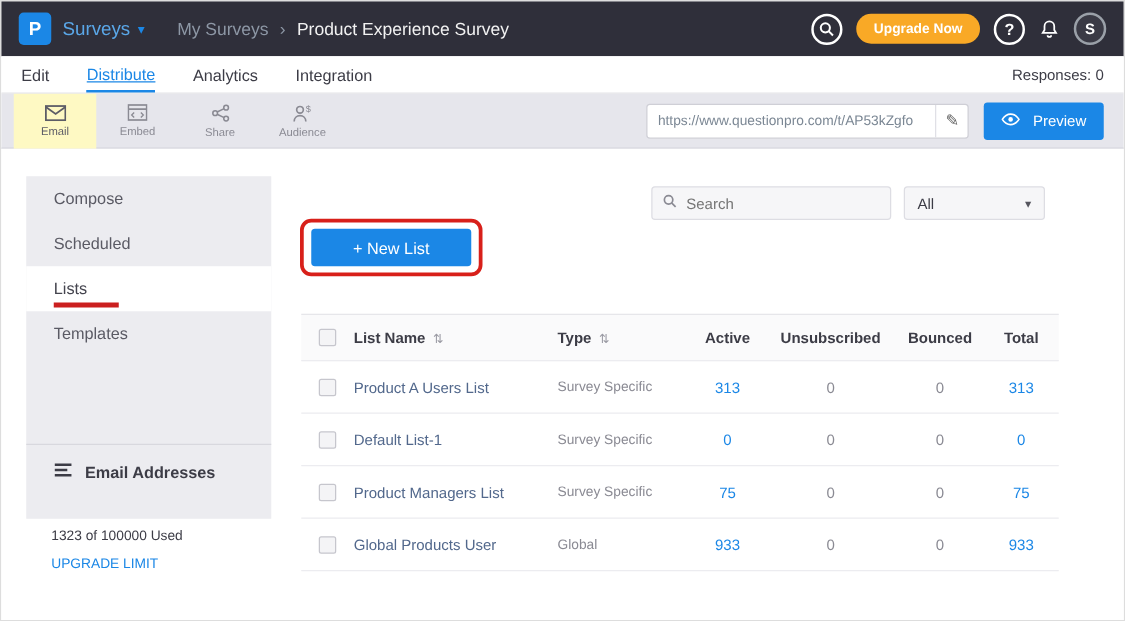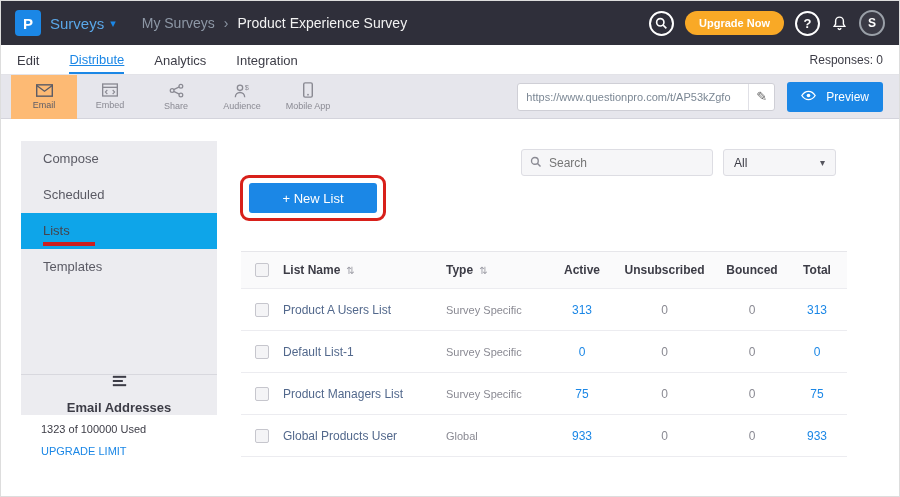--- a/index.html
+++ b/index.html
@@ -29,40 +29,40 @@
   .tabsbar { height:30px; background:#fff; border-bottom:1px solid #e3e3e8; display:flex; align-items:center;
     padding:0 16px; font-size:13px; gap:30px; }
   .tab { color:#3c3c46; cursor:pointer; padding:6px 0 5px; }
   .tab.active { color:#1b87e6; border-bottom:2px solid #1b87e6; text-decoration:underline; }
   .responses { margin-left:auto; color:#3c3c46; font-size:12px; }
 
   
   .toolbar { height:44px; background:#e6e6ec; border-bottom:1px solid #d4d4dc; display:flex; align-items:center; padding:0 10px; }
   .tool-item { width:66px; height:44px; display:flex; flex-direction:column; align-items:center; justify-content:center;
     gap:3px; color:#8a8a93; font-size:9px; cursor:pointer; }
-  .tool-item.active { background:#fdba74; color:#5c5c66; }
+  .tool-item.active { background:#fef9c3; color:#5c5c66; }
   .tool-item svg { display:block; }
   .toolbar-right { margin-left:auto; display:flex; align-items:center; gap:12px; padding-right:6px; }
   .url-box { display:flex; align-items:center; background:#fff; border:1px solid #cfcfd6; border-radius:3px; height:28px; width:258px; }
   .url-box input { border:none; outline:none; flex:1; font-size:11px; color:#7b8794; padding:0 8px;
     font-family:inherit; background:transparent; }
   .pencil-btn { width:26px; height:100%; border-left:1px solid #e0e0e6; display:flex; align-items:center;
     justify-content:center; color:#666; font-size:13px; cursor:pointer; }
   .preview-btn { background:#1b87e6; border:none; color:#fff; font-size:12px; height:30px; padding:0 14px;
     border-radius:3px; display:flex; align-items:center; gap:10px; cursor:pointer; font-family:inherit; }
 
   
   .content { position:relative; height:379px; background:#fff; }
 
   .sidebar { position:absolute; left:20px; top:22px; width:196px; height:274px; background:#ececf0; }
   .side-item { position:relative; height:36px; line-height:36px; padding-left:22px; font-size:13px; color:#5a5a64; cursor:pointer; }
-  .side-item.active { background:#0ea5e9; color:#44444e; }
+  .side-item.active { background:#ffffff; color:#44444e; }
   .annotation-underline { position:absolute; left:22px; bottom:3px; width:52px; height:4px; background:#cb1f1f; }
-  .email-header { position:absolute; left:0; top:233px; width:100%; height:44px; border-top:1px solid #d8d8de;
-    display:flex; align-items:center; gap:10px; font-size:13px; font-weight:bold; color:#3c3c46;flex-direction:column; }
+  .email-header { position:absolute; left:0; top:214px; width:100%; height:44px; border-top:1px solid #d8d8de;
+    display:flex; align-items:center; gap:10px; padding-left:22px; font-size:13px; font-weight:bold; color:#3c3c46; }
   .usage-text { position:absolute; left:40px; top:304px; font-size:11px; color:#3c3c46; }
   .upgrade-limit { position:absolute; left:40px; top:326px; font-size:11px; color:#1b87e6; cursor:pointer; }
 
   .search-box { position:absolute; left:520px; top:30px; width:192px; height:27px; background:#f6f6f8;
     border:1px solid #ddddE3; border-radius:3px; display:flex; align-items:center; padding:0 8px; gap:7px; }
   .search-box input { border:none; outline:none; background:transparent; font-size:12px; color:#737373;
     font-family:inherit; width:100%; }
   .filter-select { position:absolute; left:722px; top:30px; width:113px; height:27px; background:#f6f6f8;
     border:1px solid #ddddE3; border-radius:3px; display:flex; align-items:center; justify-content:space-between;
     padding:0 10px; font-size:12px; color:#3c3c46; cursor:pointer; }
@@ -166,29 +166,20 @@
     <div class="tool-item">
       <span>
         <svg width="16" height="15" viewBox="0 0 24 22">
             <circle cx="9" cy="7" r="4" fill="none" stroke="currentColor" stroke-width="2"></circle>
             <path d="M2 21c0-4 3-7 7-7s7 3 7 7" fill="none" stroke="currentColor" stroke-width="2"></path>
             <text x="16" y="10" font-size="11" fill="currentColor" font-family="Liberation Sans, sans-serif">$</text>
           </svg>
       </span>
       <span>Audience</span>
     </div>
-    <div class="tool-item">
-      <span>
-        <svg width="10" height="16" viewBox="0 0 14 22">
-            <rect x="1" y="1" width="12" height="20" rx="2" fill="none" stroke="currentColor" stroke-width="2"></rect>
-            <circle cx="7" cy="17.5" r="1.2" fill="currentColor"></circle>
-          </svg>
-      </span>
-      <span>Mobile App</span>
-    </div>
     <div class="toolbar-right">
       <div class="url-box">
         <input type="text" value="https://www.questionpro.com/t/AP53kZgfo" style="">
         <span class="pencil-btn">✎</span>
       </div>
       <button class="preview-btn">
         <span>
           <svg width="15" height="11" viewBox="0 0 18 12">
               <path d="M1 6s3.2-5 8-5 8 5 8 5-3.2 5-8 5S1 6 1 6z" fill="none" stroke="#fff" stroke-width="1.6"></path>
               <circle cx="9" cy="6" r="2.2" fill="#fff"></circle>

